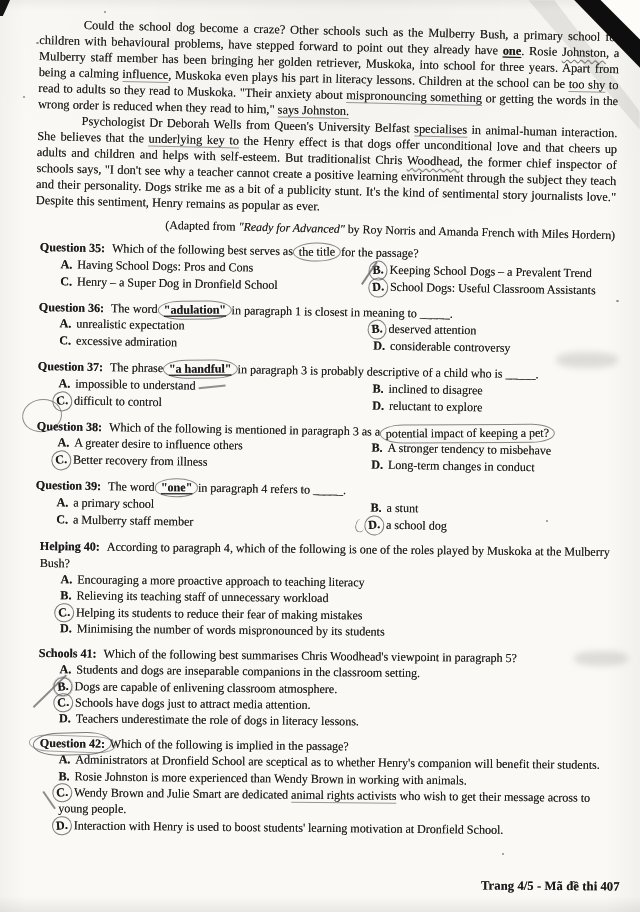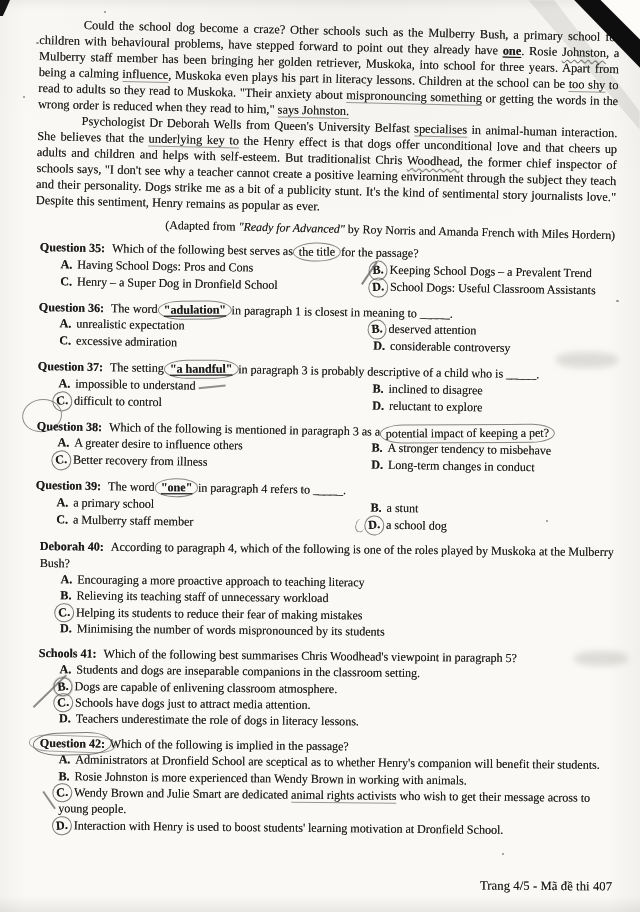--- a/index.html
+++ b/index.html
@@ -79,21 +79,21 @@
   .fold-black{position:absolute;top:0;right:0;width:94px;height:94px;
       clip-path:polygon(30% 0,100% 0,100% 72%);background:#0e0e0e;}
   .fold-flap{position:absolute;top:0;right:0;width:94px;height:94px;
       clip-path:polygon(58% 0,100% 0,100% 42%);
       background:linear-gradient(225deg,#fdfcf9 45%,#d7d5cf 100%);}
   .ghost{position:absolute;background:rgba(142,140,133,.26);filter:blur(3px);border-radius:45%;}
   .g1{left:556px;top:352px;width:62px;height:16px;}
   .g2{left:574px;top:651px;width:54px;height:15px;}
   .speck{position:absolute;background:#8b8b86;border-radius:50%;}
 
-  .footer{position:absolute;right:28px;top:879px;font-weight:400;font-size:12.6px;
+  .footer{position:absolute;right:20px;top:879px;font-weight:700;font-size:12.6px;
       transform:rotate(0.4deg);letter-spacing:.1px;margin-left:43px;}
 </style>
 </head>
 <body>
 
 <div class="page">
 
   <div class="content txtshadow">
 
     <div class="passage">
@@ -125,21 +125,21 @@
           <div class="opt optR"><span class="ol lc">B.</span><span>deserved attention</span></div>
         </div>
         <div class="optrow">
           <div class="opt optL"><span class="ol">C.</span><span>excessive admiration</span></div>
           <div class="opt optR"><span class="ol">D.</span><span>considerable controversy</span></div>
         </div>
       </div>
 
       <div class="q">
         <div class="stray-circle"></div>
-        <div class="stem"><span class="qlabel">Question 37:</span><span>The setting </span><span class="pc"><span class="term">"a handful"</span></span><span> in paragraph 3 is probably descriptive of a child who is _____.</span></div>
+        <div class="stem"><span class="qlabel">Question 37:</span><span>The phrase </span><span class="pc"><span class="term">"a handful"</span></span><span> in paragraph 3 is probably descriptive of a child who is _____.</span></div>
         <div class="optrow">
           <div class="opt optL"><span class="ol">A.</span><span>impossible to understand</span><span class="pdash"></span></div>
           <div class="opt optR"><span class="ol">B.</span><span>inclined to disagree</span></div>
         </div>
         <div class="optrow">
           <div class="opt optL"><span class="ol lc">C.</span><span>difficult to control</span></div>
           <div class="opt optR"><span class="ol">D.</span><span>reluctant to explore</span></div>
         </div>
       </div>
 
@@ -164,21 +164,21 @@
         <div class="optrow">
           <div class="opt optL"><span class="ol">C.</span><span>a Mulberry staff member</span></div>
           <div class="opt optR"><span class="ol lc sw-d39">D.</span><span>a school dog</span></div>
         </div>
       </div>
     </div>
 
     <div class="qgroup tilt-c">
 
       <div class="q" style="margin-top:10px;">
-        <div class="stem"><span class="qlabel">Deborah 40:</span><span>According to paragraph 4, which of the following is one of the roles played by Muskoka at the Mulberry Bush?</span></div>
+        <div class="stem"><span class="qlabel">Helping 40:</span><span>According to paragraph 4, which of the following is one of the roles played by Muskoka at the Mulberry Bush?</span></div>
         <div class="opt-full"><span class="ol">A.</span><span>Encouraging a more proactive approach to teaching literacy</span></div>
         <div class="opt-full"><span class="ol">B.</span><span>Relieving its teaching staff of unnecessary workload</span></div>
         <div class="opt-full"><span class="ol lc">C.</span><span>Helping its students to reduce their fear of making mistakes</span></div>
         <div class="opt-full"><span class="ol">D.</span><span>Minimising the number of words mispronounced by its students</span></div>
       </div>
 
       <div class="q" style="margin-top:8px;">
         <div class="stem"><span class="qlabel">Schools 41:</span><span>Which of the following best summarises Chris Woodhead's viewpoint in paragraph 5?</span></div>
         <div class="opt-full"><span class="ol">A.</span><span>Students and dogs are inseparable companions in the classroom setting.</span></div>
         <div class="opt-full"><span class="ol lc sc-b41">B.</span><span>Dogs are capable of enlivening classroom atmosphere.</span></div>

